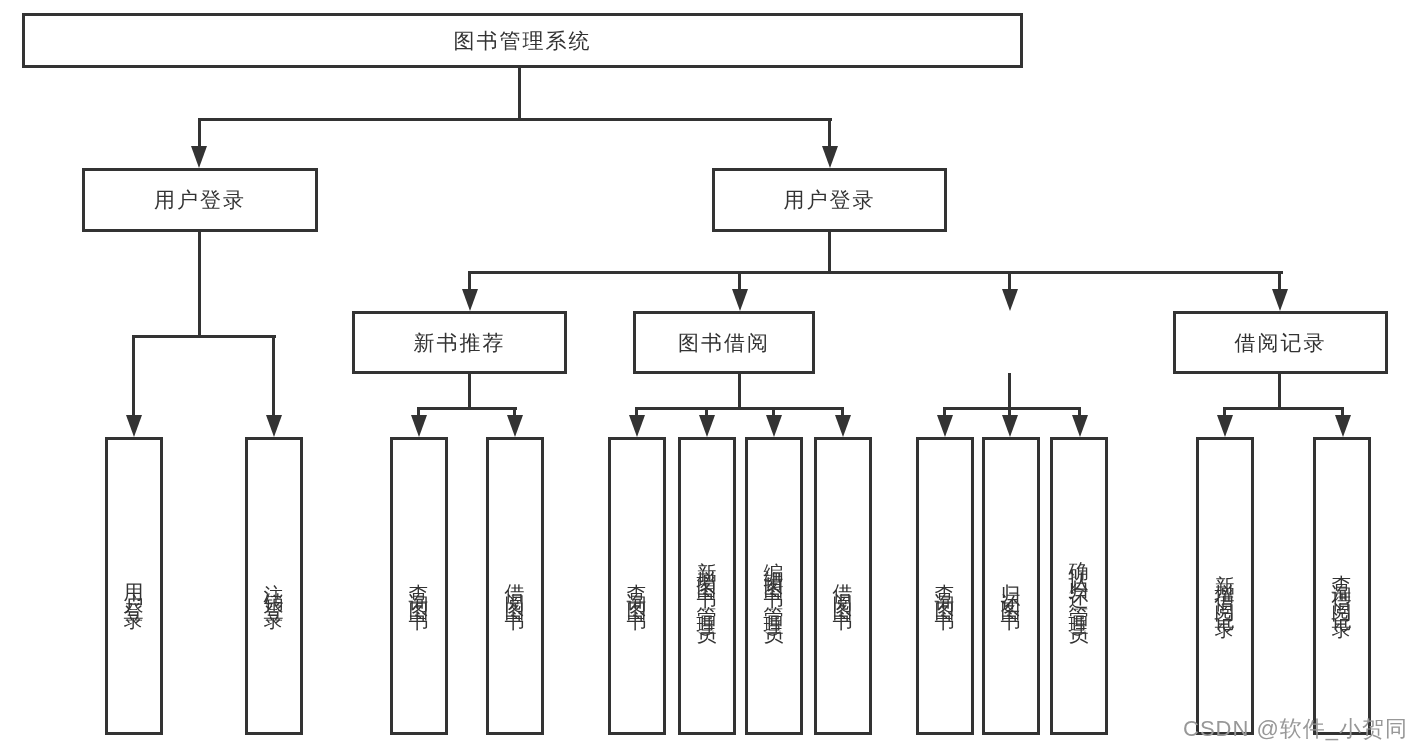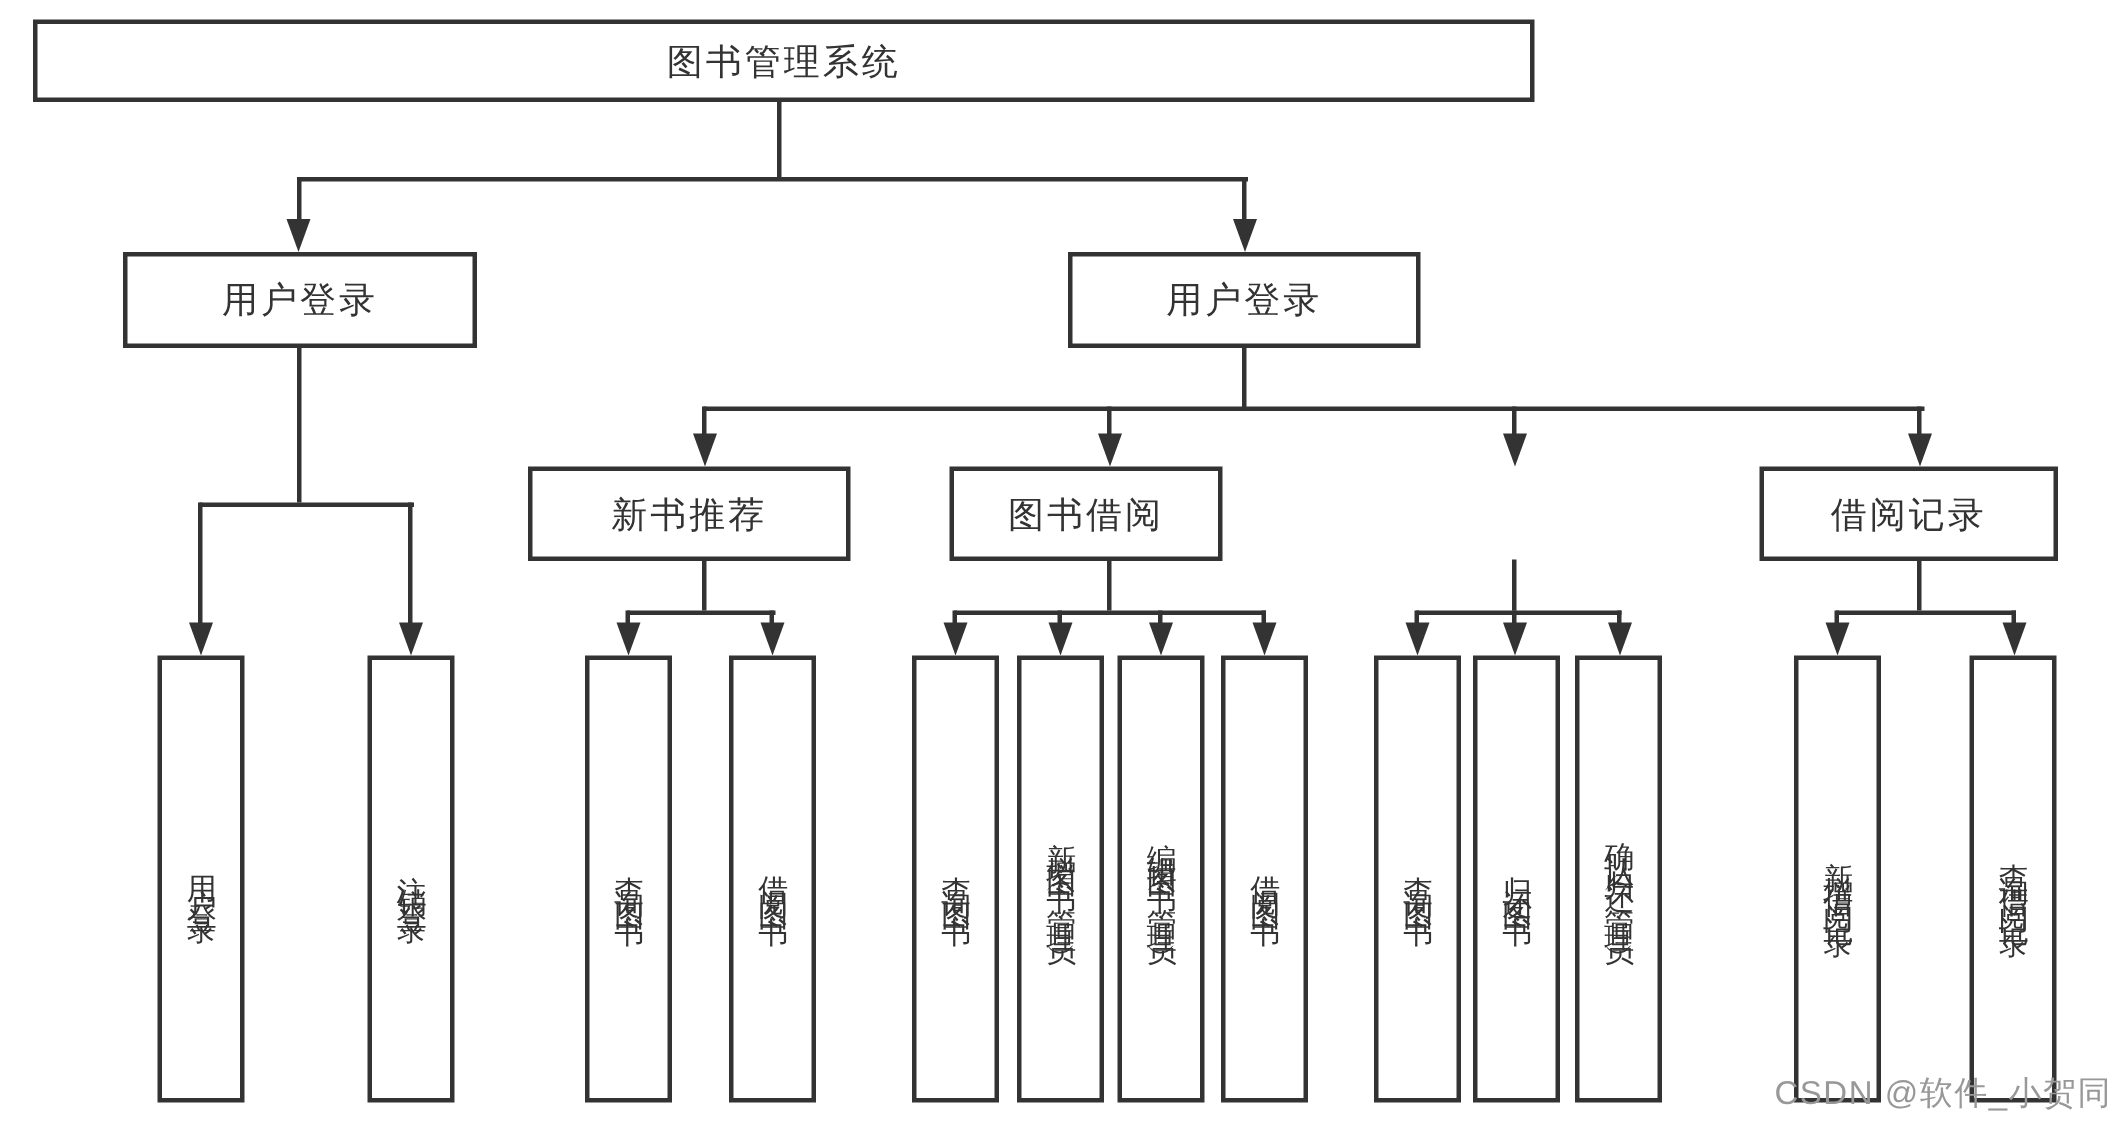--- a/index.html
+++ b/index.html
@@ -15,21 +15,21 @@
     position: absolute;
     box-sizing: border-box;
     border: 3px solid var(--line, #333333);
     background: #ffffff;
     display: flex;
     align-items: center;
     justify-content: center;
     color: var(--text, #333333);
   }
   .box .hlabel {
-    font-size: 24px;
+    font-size: 21px;
     letter-spacing: 2px;
     white-space: nowrap;
     font-family: Liberation Mono, monospace;
   }
   .box .vlabel {
     writing-mode: vertical-rl;
     text-orientation: mixed;
     font-size: 20px;
     line-height: 1.1;
     letter-spacing: 9px;
@@ -142,21 +142,21 @@
   <div class="box" style="left:712px; top:168px; width:235px; height:64px;">
     <span class="hlabel">用户登录</span>
   </div>
 
   <div class="box" style="left:352px; top:311px; width:215px; height:63px;">
     <span class="hlabel">新书推荐</span>
   </div>
   <div class="box" style="left:633px; top:311px; width:182px; height:63px;">
     <span class="hlabel">图书借阅</span>
   </div>
-  <div class="box" style="left:1173px; top:311px; width:199px; height:63px;align-items:center;">
+  <div class="box" style="left:1173px; top:311px; width:215px; height:63px;align-items:center;">
     <span class="hlabel">借阅记录</span>
   </div>
 
   <div class="box" style="left:105px; top:437px; width:58px; height:298px;">
     <span class="vlabel">用户登录</span>
   </div>
   <div class="box" style="left:245px; top:437px; width:58px; height:298px;">
     <span class="vlabel">注销登录</span>
   </div>
 

